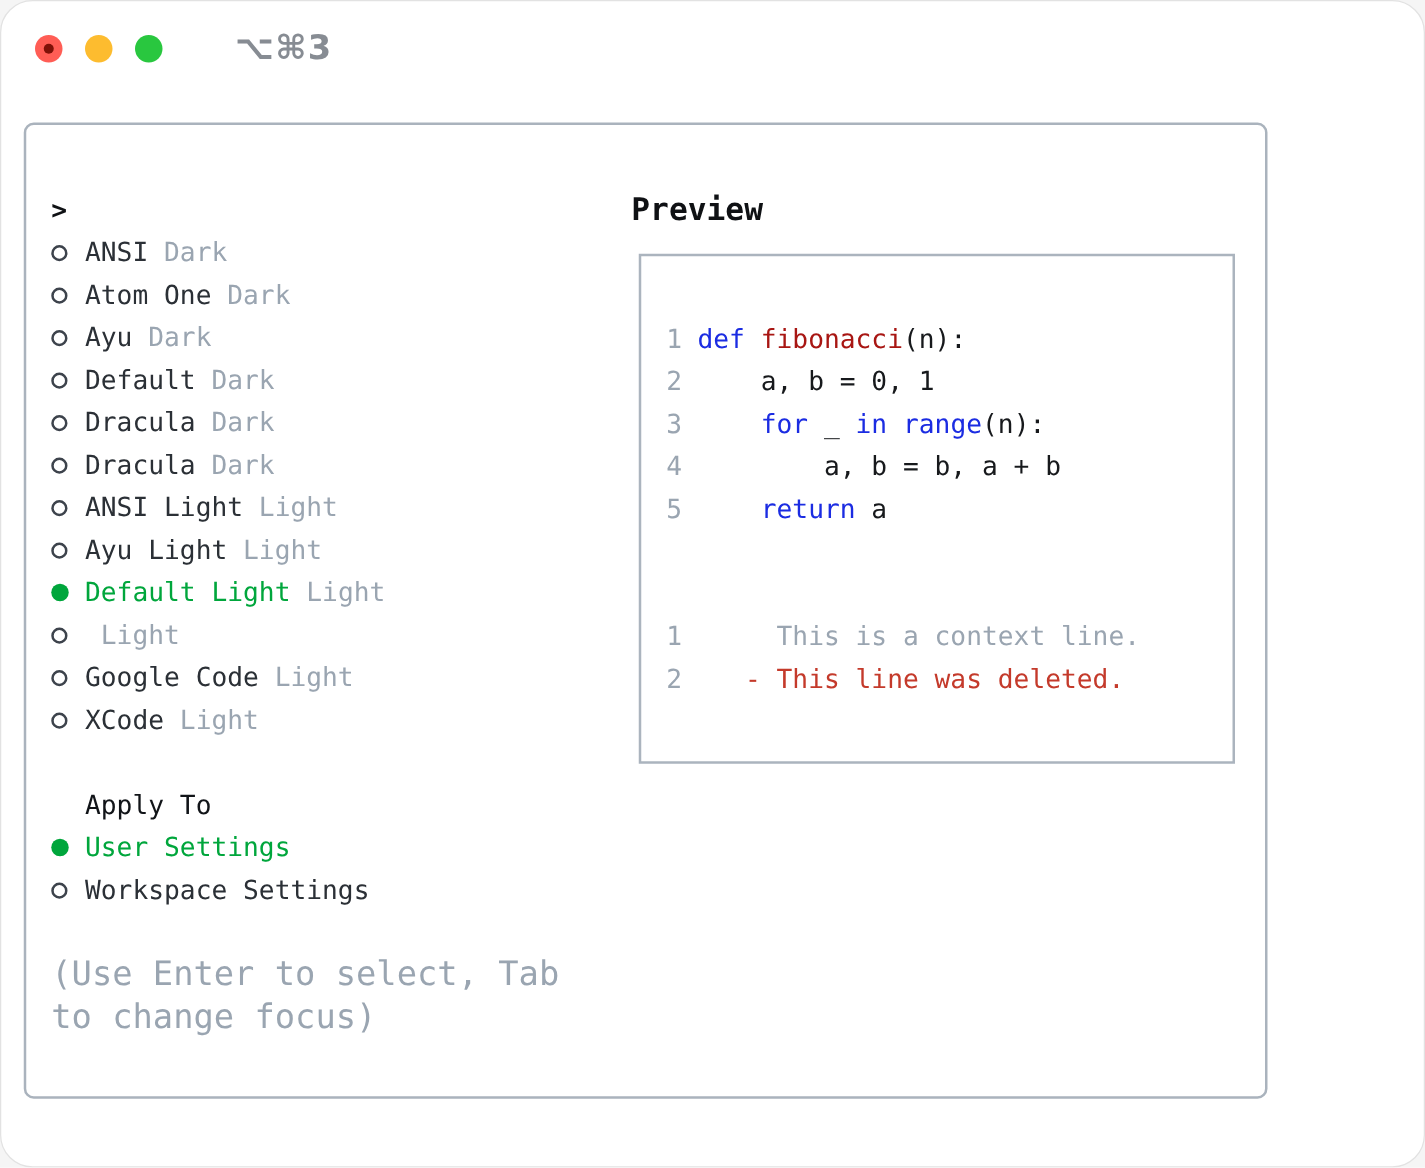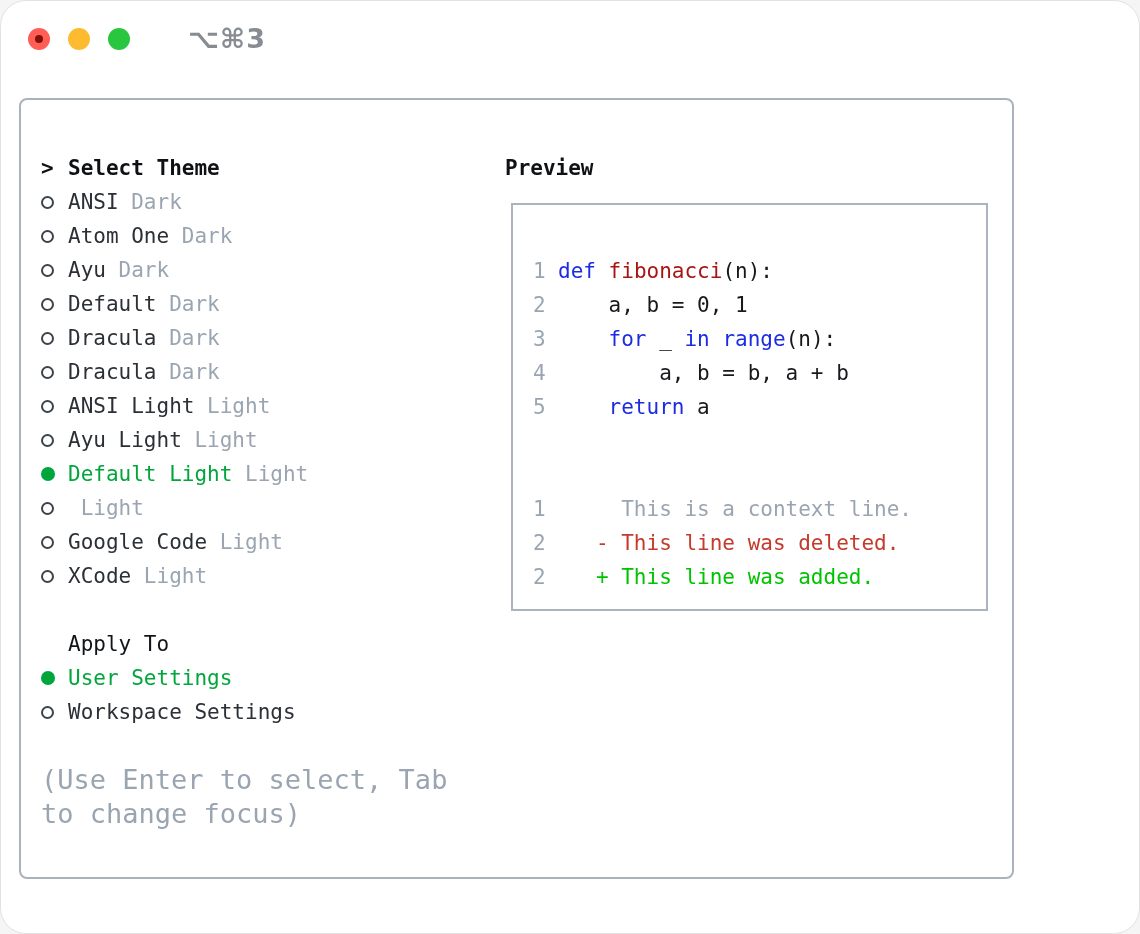--- a/index.html
+++ b/index.html
@@ -41,21 +41,21 @@
   .radio.on{border:none;background:var(--accent-green);width:14px;height:14px;}
   .theme-label{color:#2b3036;}
   .row.selected .theme-label{color:var(--accent-green);}
   .variant{color:var(--muted);margin-left:1ch;}
   .opt-label{color:#2b3036;}
   .row.selected .opt-label{color:var(--accent-green);text-align:center;}
   .spacer{height:34px;}
   .hint{width:432px;font-size:27px;line-height:34px;color:var(--muted);white-space:normal;}
   
   .preview-title{position:absolute;left:484px;top:51px;height:34px;line-height:34px;
-    font-size:21px;font-weight:bold;color:#0f1114;}
+    font-size:25px;font-weight:bold;color:#0f1114;}
   .preview-box{position:absolute;left:490px;top:103px;width:477px;height:408px;
     border:2px solid #abb4be;background:#fff;padding:49px 4px 0 20px;overflow:hidden;}
   .pline{height:34px;font-size:21px;line-height:34px;white-space:pre;color:#17191c;}
   .ln{display:inline-block;width:25px;color:var(--muted);}
   .tok-plain{color:#17191c;}
   .tok-keyword{color:var(--syntax-keyword);}
   .tok-function{color:var(--syntax-function);}
   .tok-context{color:var(--muted);}
   .tok-deleted{color:var(--diff-deleted);text-align:right;}
   .tok-added{color:var(--diff-added);}
@@ -71,21 +71,21 @@
       </span>
     <span class="dot dot-yellow"></span>
     <span class="dot dot-green"></span>
     <span class="shortcut">⌥⌘3</span>
   </div>
 
   <div class="panel">
 
     <div class="left-col">
       <div class="row">
-        <span class="lead prompt">&gt;</span><span class="header-label">Select Theme</span>
+        <span class="lead prompt">&gt;</span>
       </div>
       <div id="theme-list">
           <div class="row"><span class="lead"><span class="radio"></span></span><span class="theme-label">ANSI</span><span class="variant">Dark</span></div>
           <div class="row"><span class="lead"><span class="radio"></span></span><span class="theme-label">Atom One</span><span class="variant">Dark</span></div>
           <div class="row"><span class="lead"><span class="radio"></span></span><span class="theme-label">Ayu</span><span class="variant">Dark</span></div>
           <div class="row"><span class="lead"><span class="radio"></span></span><span class="theme-label">Default</span><span class="variant">Dark</span></div>
           <div class="row"><span class="lead"><span class="radio"></span></span><span class="theme-label">Dracula</span><span class="variant">Dark</span></div>
           <div class="row"><span class="lead"><span class="radio"></span></span><span class="theme-label">Dracula</span><span class="variant">Dark</span></div>
           <div class="row"><span class="lead"><span class="radio"></span></span><span class="theme-label">ANSI Light</span><span class="variant">Light</span></div>
           <div class="row"><span class="lead"><span class="radio"></span></span><span class="theme-label">Ayu Light</span><span class="variant">Light</span></div>
@@ -111,18 +111,17 @@
       <div id="preview-lines">
           <div class="pline"><span class="ln">1</span><span class="tok-keyword">def</span><span class="tok-plain"> </span><span class="tok-function">fibonacci</span><span class="tok-plain">(n):</span></div>
           <div class="pline"><span class="ln">2</span><span class="tok-plain">    a, b = 0, 1</span></div>
           <div class="pline"><span class="ln">3</span><span class="tok-plain">    </span><span class="tok-keyword">for</span><span class="tok-plain"> _ </span><span class="tok-keyword">in</span><span class="tok-plain"> </span><span class="tok-keyword">range</span><span class="tok-plain">(n):</span></div>
           <div class="pline"><span class="ln">4</span><span class="tok-plain">        a, b = b, a + b</span></div>
           <div class="pline"><span class="ln">5</span><span class="tok-plain">    </span><span class="tok-keyword">return</span><span class="tok-plain"> a</span></div>
           <div class="pline"></div>
           <div class="pline"></div>
           <div class="pline"><span class="ln">1</span><span class="tok-context">     This is a context line.</span></div>
           <div class="pline"><span class="ln">2</span><span class="tok-deleted">   - This line was deleted.</span></div>
-          <div class="pline"><span class="ln">2</span><span class="tok-added">   + This line was added.</span></div>
         </div>
     </div>
 
   </div>
 </div>
 
 </body></html>

